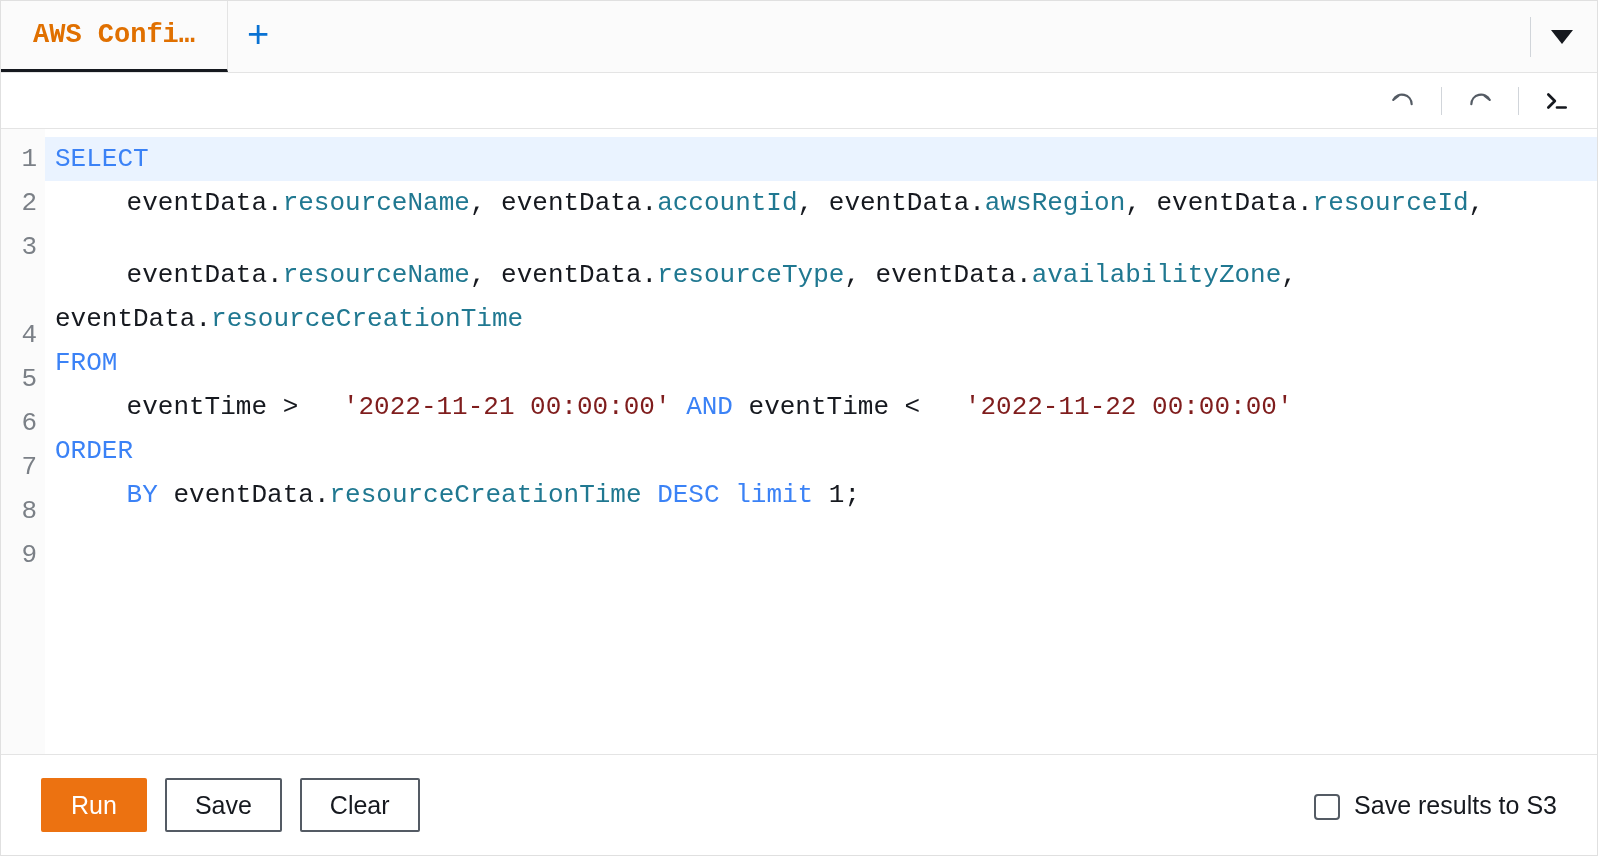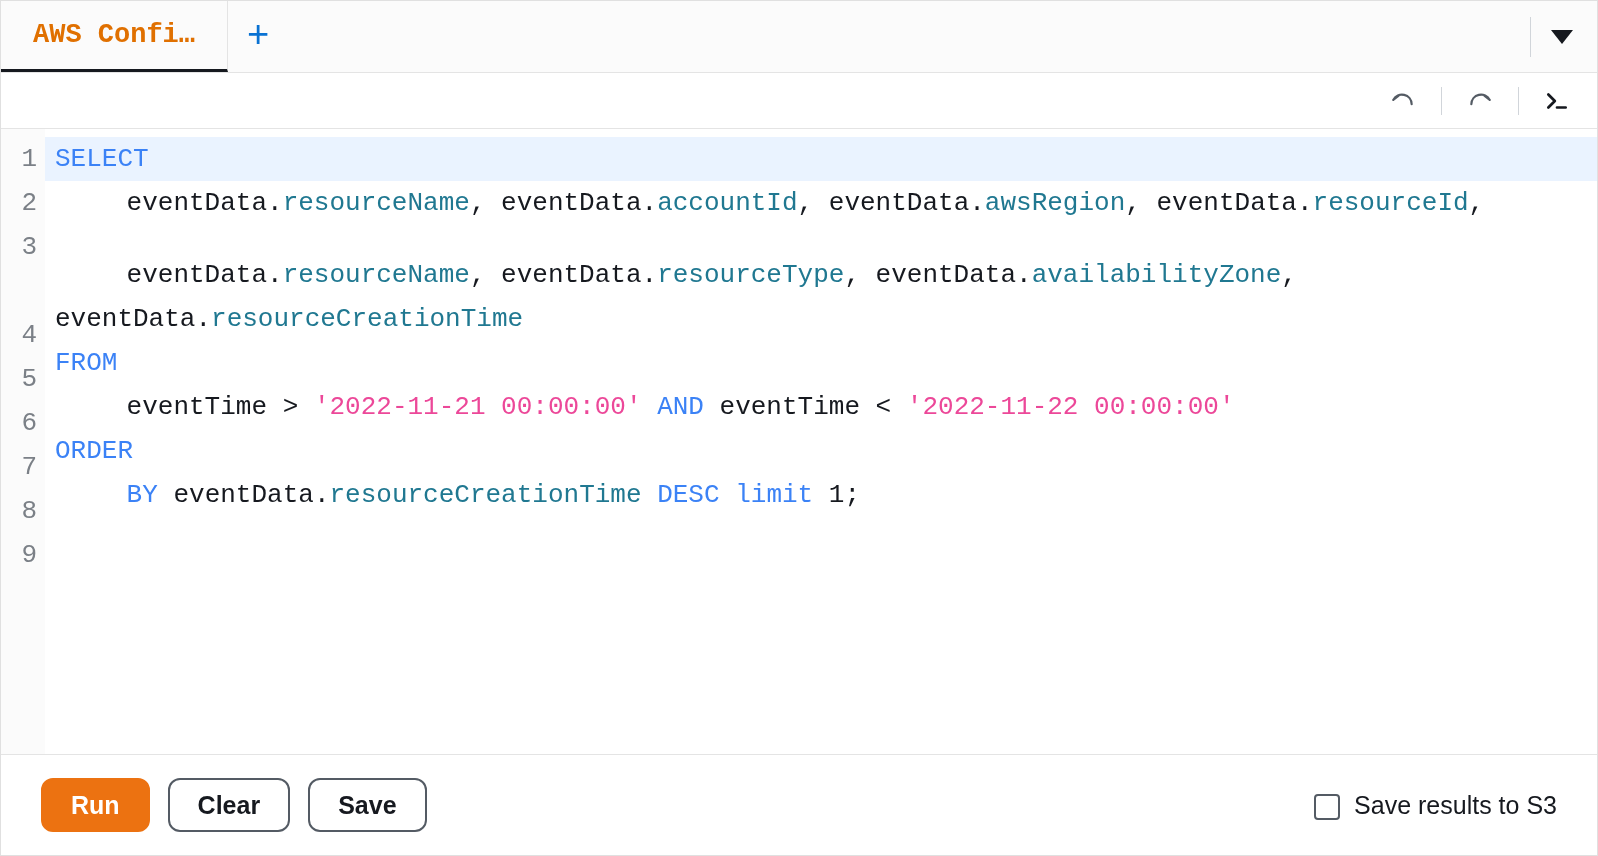--- a/index.html
+++ b/index.html
@@ -112,38 +112,38 @@
     left: 0; right: 0; top: 8px; height: 44px;
     background: #eaf3ff;
     z-index: 0;
   }
   .code .line, .code .line * { position: relative; z-index: 1; }
 
   .indent { display:inline-block; width: 56px; }
 
   .kw { color: #3b82f6; }
   .attr { color: #207891; }
-  .str { color: #ec4899; }
+  .str { color: #7f1d1d; margin-left: 29px; }
   .num { color: #16191f; }
   .punct { color: #16191f; }
 
   
   .footer {
     display: flex; align-items: center;
     height: 100px;
     background: #ffffff;
     padding: 0 40px;
     gap: 18px;
   }
   .btn {
     height: 54px;
     padding: 0 28px;
     font-size: 25px;
-    font-weight: 700;
-    border-radius: 12px;
+    font-weight: 400;
+    border-radius: 2px;
     cursor: pointer;
     display:flex; align-items:center; justify-content:center;
     border: 2px solid #545b64;
     background: #fff;
     color: #16191f;
   }
   .btn.primary {
     background: #ec7211;
     border-color: #ec7211;
     color: #fff;
@@ -263,21 +263,21 @@
         <span class="kw">DESC</span>
         <span class="kw">limit</span>
         <span class="num">1</span><span class="punct">;</span>
       </div>
 
     </div>
   </div>
 
   <div class="footer">
     <div class="btn primary">Run</div>
+    <div class="btn">Save</div>
     <div class="btn">Clear</div>
-    <div class="btn">Save</div>
     <div class="footer-right">
       <div class="checkbox"></div>
       <span>Save results to S3</span>
     </div>
   </div>
 
 </div>
 
 </body></html>

